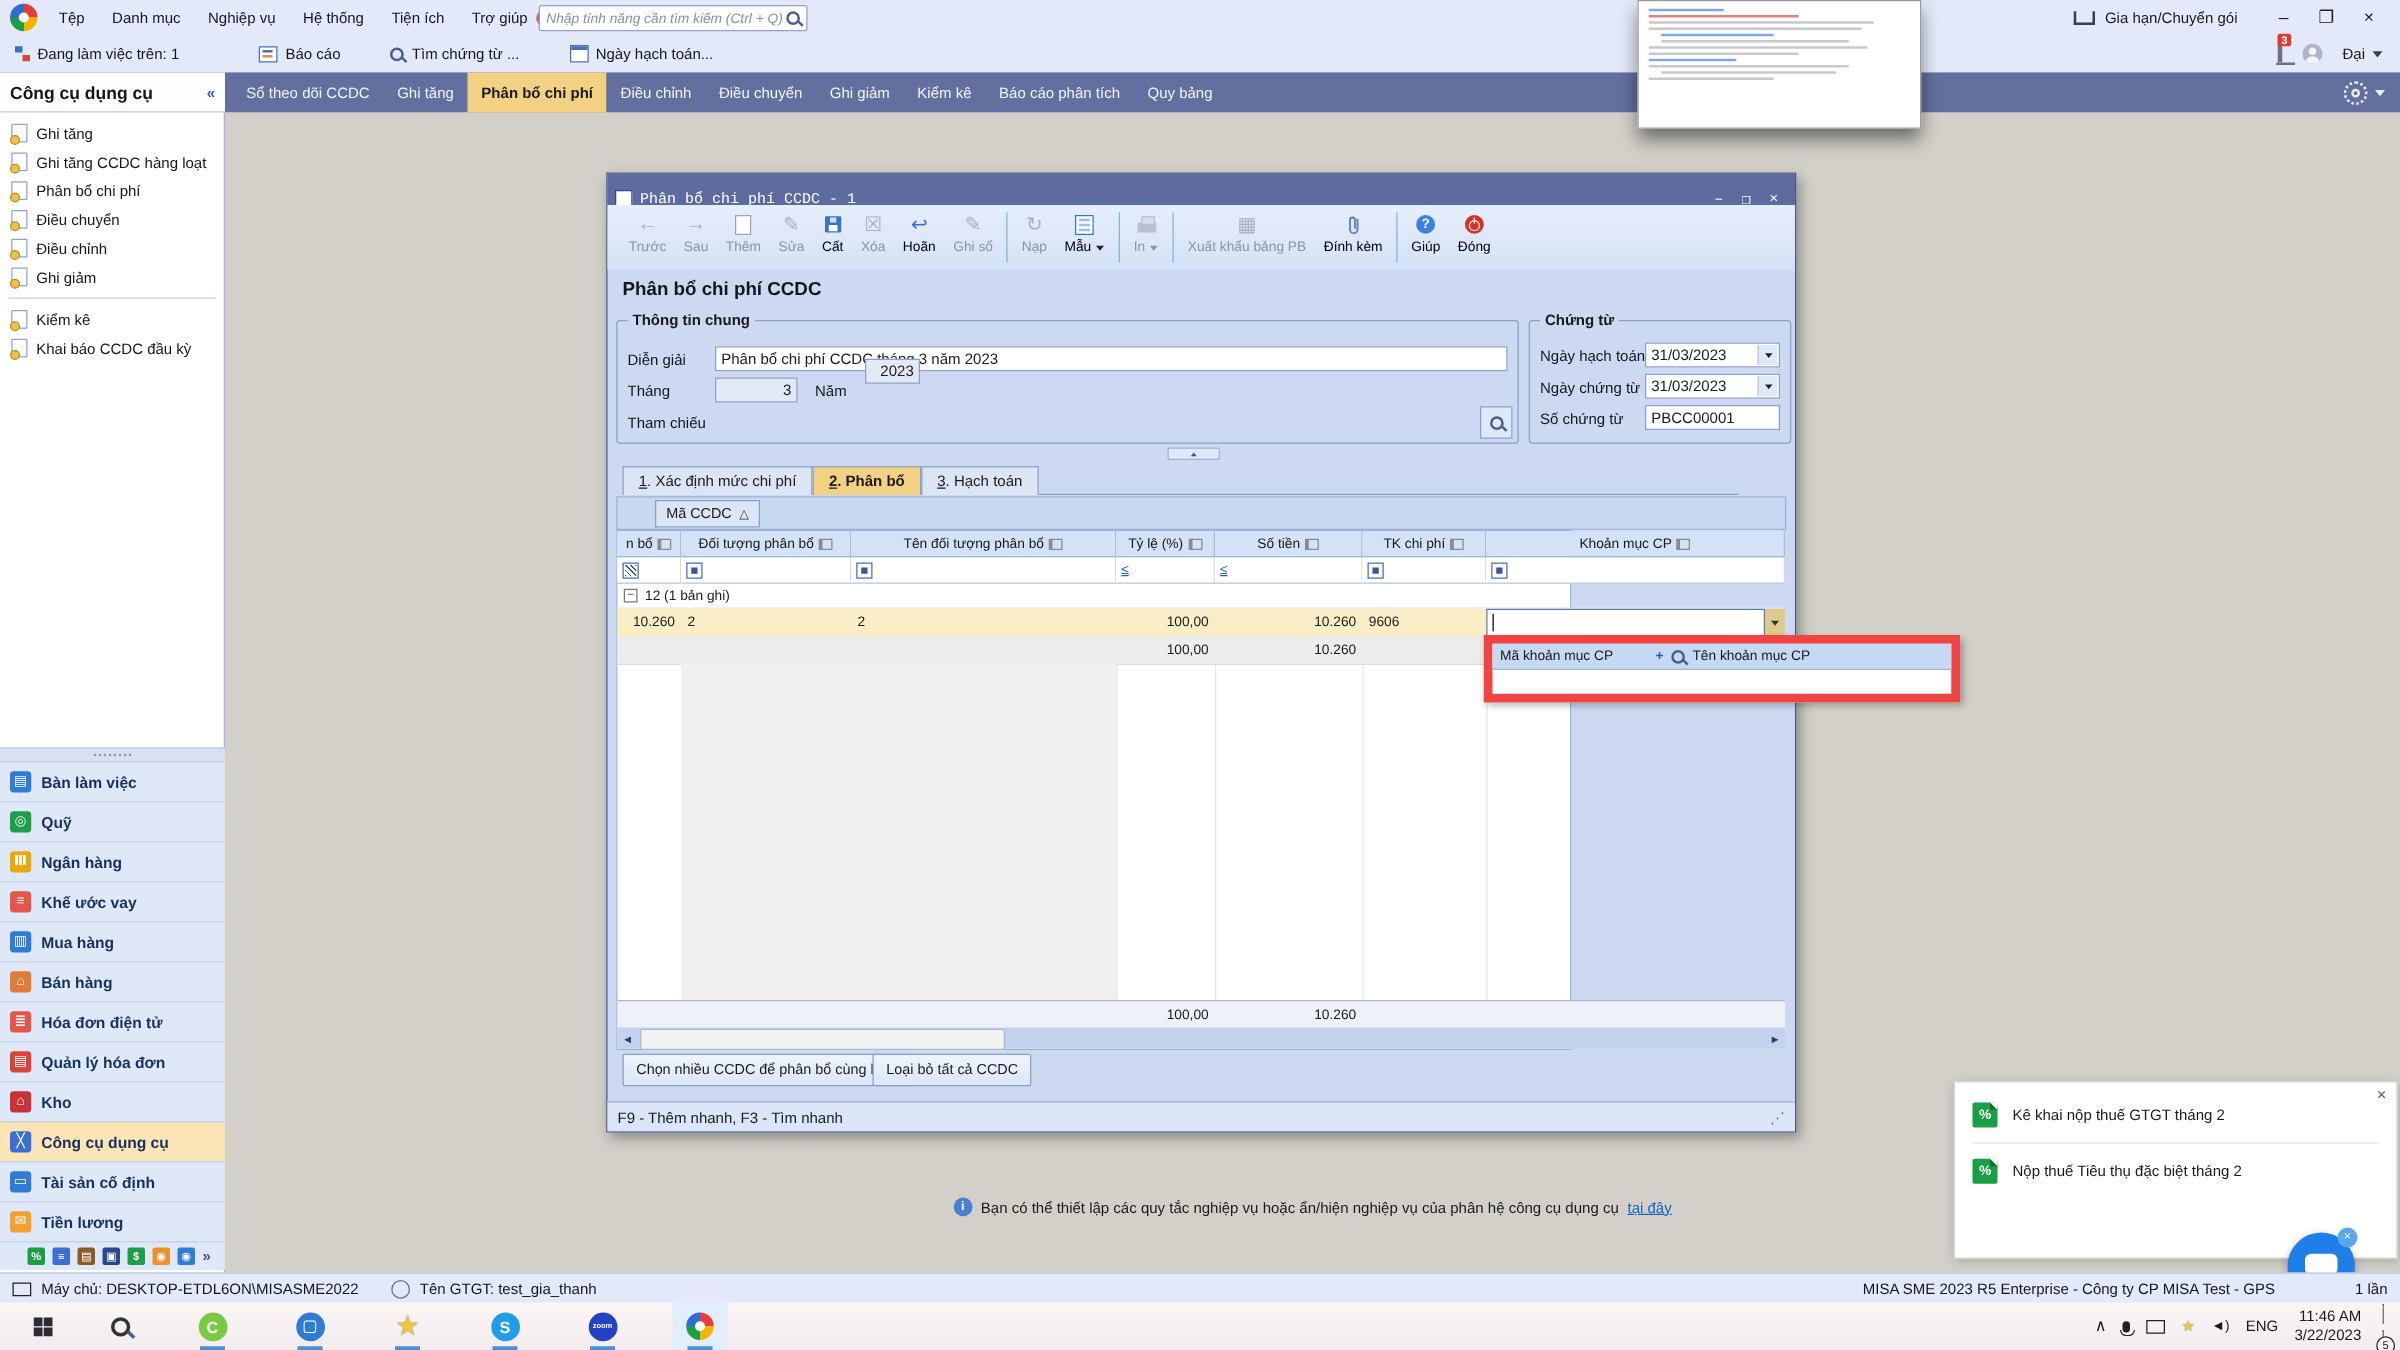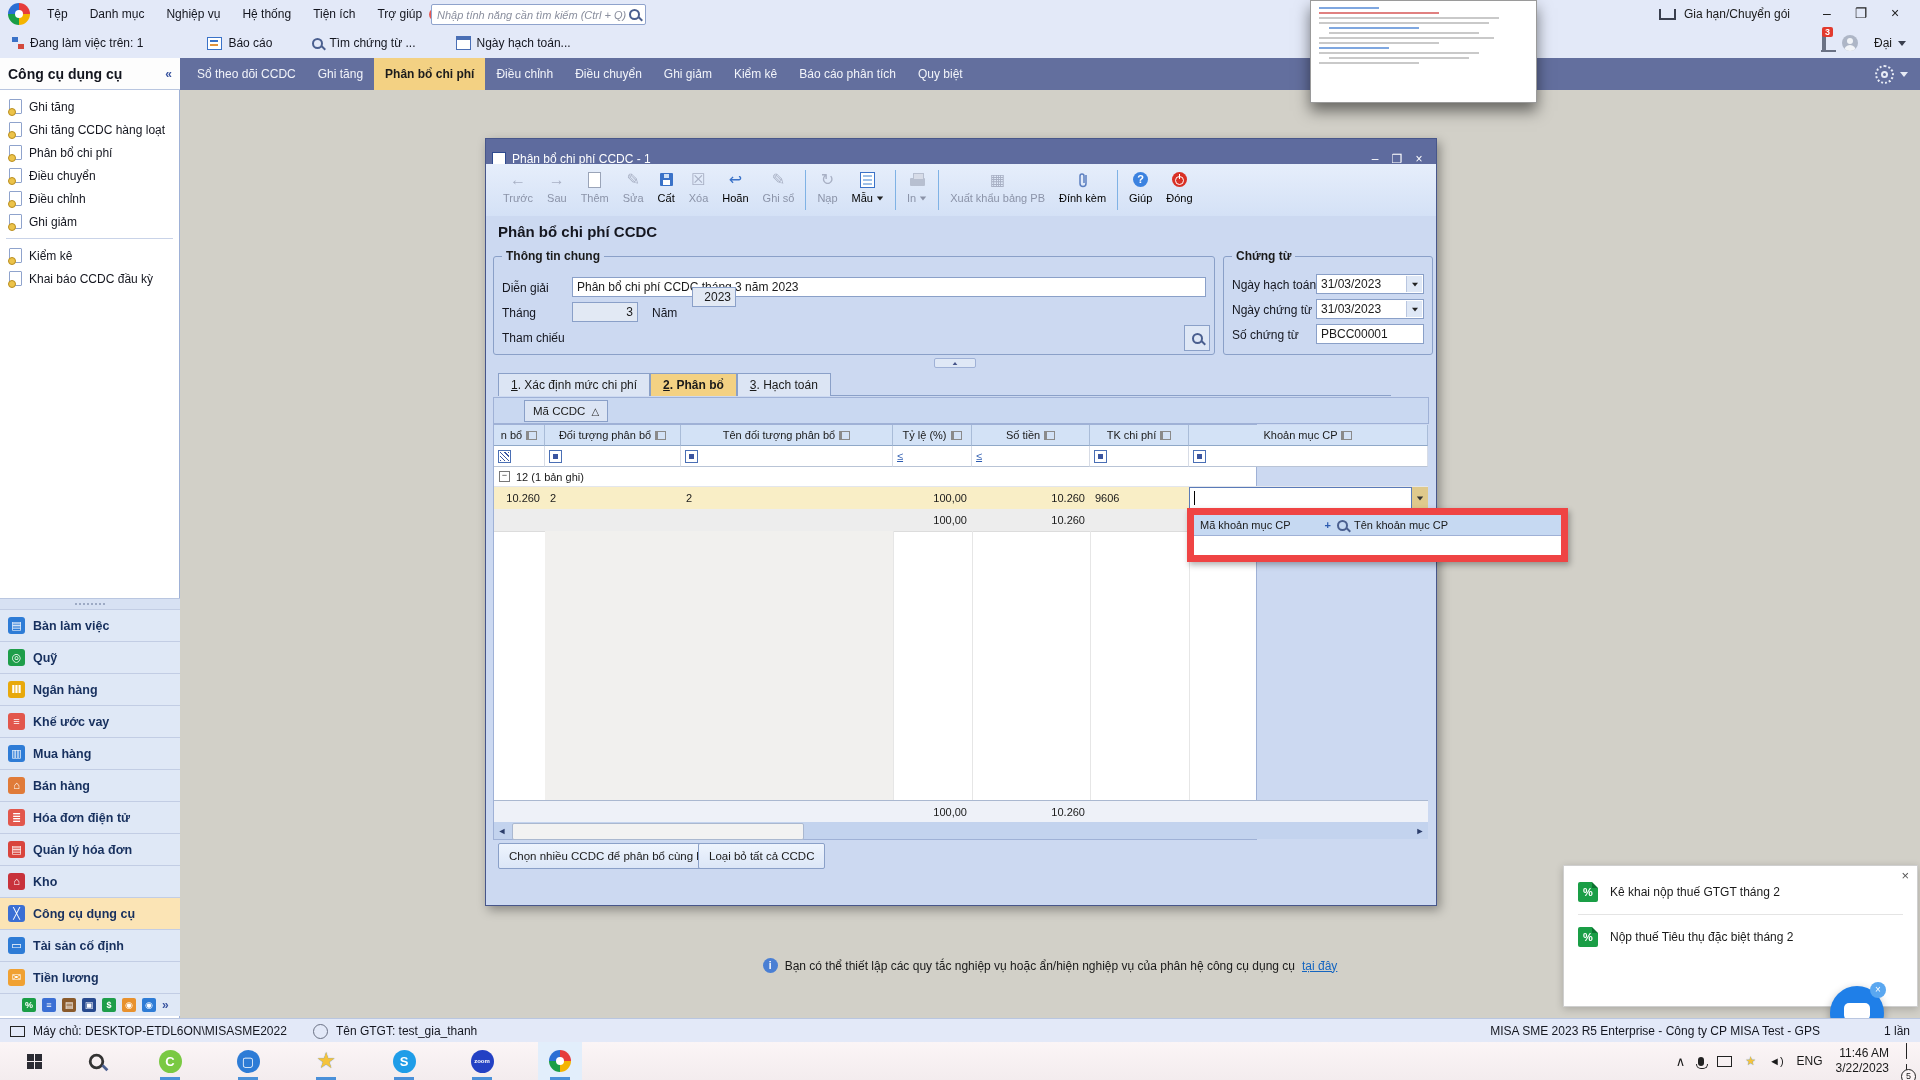--- a/index.html
+++ b/index.html
@@ -61,21 +61,21 @@
   .mod-row{height:31px;display:flex;align-items:center;gap:8px;padding-left:8px;background:#dfe8f6;border-top:1px solid #c2cde4;font-weight:bold;color:#17305e;font-size:12.5px;}
   .mod-row.active{background:#fbe4b5;}
   .mi{width:17px;height:17px;border-radius:3px;color:#fff;font-size:11px;line-height:17px;text-align:center;font-weight:bold;flex:0 0 auto;}
   .doc{width:11px;height:13px;background:#fff;border:1px solid #8fa3cc;border-radius:1px;position:relative;flex:0 0 auto;}
   .doc::after{content:"";position:absolute;left:-2px;bottom:-3px;width:6px;height:6px;border-radius:50%;background:#ecc34a;border:1px solid #b98d1e;}
   #mini-icons{height:22px;background:#dfe8f6;border-top:1px solid #c2cde4;display:flex;align-items:center;gap:6px;padding-left:22px;}
   .sq{width:14px;height:14px;border-radius:2px;color:#fff;font-size:9px;line-height:14px;text-align:center;font-weight:bold;}
 
   
   #dialog{left:485px;top:138px;width:952px;height:768px;background:#ccd9f1;border:1px solid #47568a;box-shadow:3px 4px 10px rgba(0,0,0,.35);box-sizing:border-box;}
-  #dlg-title{left:0;top:0;width:100%;height:40px;background:#5e6b9e;color:#fff;display:flex;align-items:center;padding:0 6px;box-sizing:border-box;font-size:12px;}
+  #dlg-title{left:0;top:0;width:100%;height:40px;background:#5e6b9e;color:#fff;display:flex;align-items:center;padding:0 6px;box-sizing:border-box;font-size:12px;font-family:Liberation Mono, monospace;}
   .dlg-ctl{width:22px;height:17px;display:flex;align-items:center;justify-content:center;color:#fff;font-size:12px;}
   #dlg-toolbar{left:0;top:25px;width:100%;height:52px;background:linear-gradient(#e6eefb,#d4e1f6);display:flex;align-items:flex-start;padding:4px 0 0 10px;box-sizing:border-box;}
   .tbtn{display:flex;flex-direction:column;align-items:center;justify-content:flex-start;gap:3px;padding:2px 7px;font-size:11px;color:#000;}
   .tbtn .tbi{height:19px;display:flex;align-items:center;justify-content:center;font-size:16px;color:#3a72c8;}
   .tbtn.dis{color:#8b93a8;}
   .tbtn.dis .tbi{color:#a8b0c4;}
   .tsep{width:1px;height:40px;background:#7fb2e5;margin:2px 4px 0;}
   .i-floppy{width:13px;height:13px;background:#3a72c8;border-radius:1px;position:relative;}
   .i-floppy::before{content:"";position:absolute;left:4px;top:1px;width:5px;height:4px;background:#cfe0f5;}
   .i-floppy::after{content:"";position:absolute;left:3px;bottom:1px;width:7px;height:5px;background:#fff;}
@@ -208,21 +208,21 @@
 
 <div class="abs flex" id="tabstrip" style="padding-left:186px;box-sizing:border-box;">
   <span class="tab">Sổ theo dõi CCDC</span>
   <span class="tab">Ghi tăng</span>
   <span class="tab active">Phân bổ chi phí</span>
   <span class="tab">Điều chỉnh</span>
   <span class="tab">Điều chuyển</span>
   <span class="tab">Ghi giảm</span>
   <span class="tab">Kiểm kê</span>
   <span class="tab">Báo cáo phân tích</span>
-  <span class="tab">Quy biệt</span>
+  <span class="tab">Quy bảng</span>
   <span style="margin-left:auto;margin-right:12px;display:flex;align-items:center;gap:6px;">
     <span class="gear"></span>
     <span class="caret" style="border-top-color:#e8ecf6;"></span>
   </span>
 </div>
 <div class="abs" id="module-header">
   <span class="t">Công cụ dụng cụ</span>
   <span style="color:#3a55a0;font-weight:bold;">«</span>
 </div>
 
@@ -610,20 +610,24 @@
       <span style="color:#2c5bb0;font-weight:bold;margin-left:28px;">+</span>
       <span class="lens"></span>
       <span>Tên khoản mục CP</span>
     </div>
     <div style="height:19px;"></div>
   </div>
 
   <div class="gbtn" style="left:12px;top:704px;">Chọn nhiều CCDC để phân bổ cùng lúc...</div>
   <div class="gbtn" style="left:212px;top:704px;">Loại bỏ tất cả CCDC</div>
 
+  <div class="abs flex" style="left:0;top:742px;width:100%;height:24px;background:#dbe5f8;border-top:1px solid #9fb1d6;padding:0 8px;box-sizing:border-box;justify-content:space-between;">
+    <span>F9 - Thêm nhanh, F3 - Tìm nhanh</span>
+    <span style="color:#6a7184;">⋰</span>
+  </div>
 </div>
 
 <div class="abs" id="reminder">
   <span class="abs" style="right:8px;top:2px;color:#555;font-size:13px;">×</span>
   <div class="flex" style="gap:12px;padding:16px 14px 0;">
     <span class="rem-ic">%</span>
     <span>Kê khai nộp thuế GTGT tháng 2</span>
   </div>
   <div style="height:1px;background:#e4e4e4;margin:12px 14px 0;"></div>
   <div class="flex" style="gap:12px;padding:12px 14px 0;">

